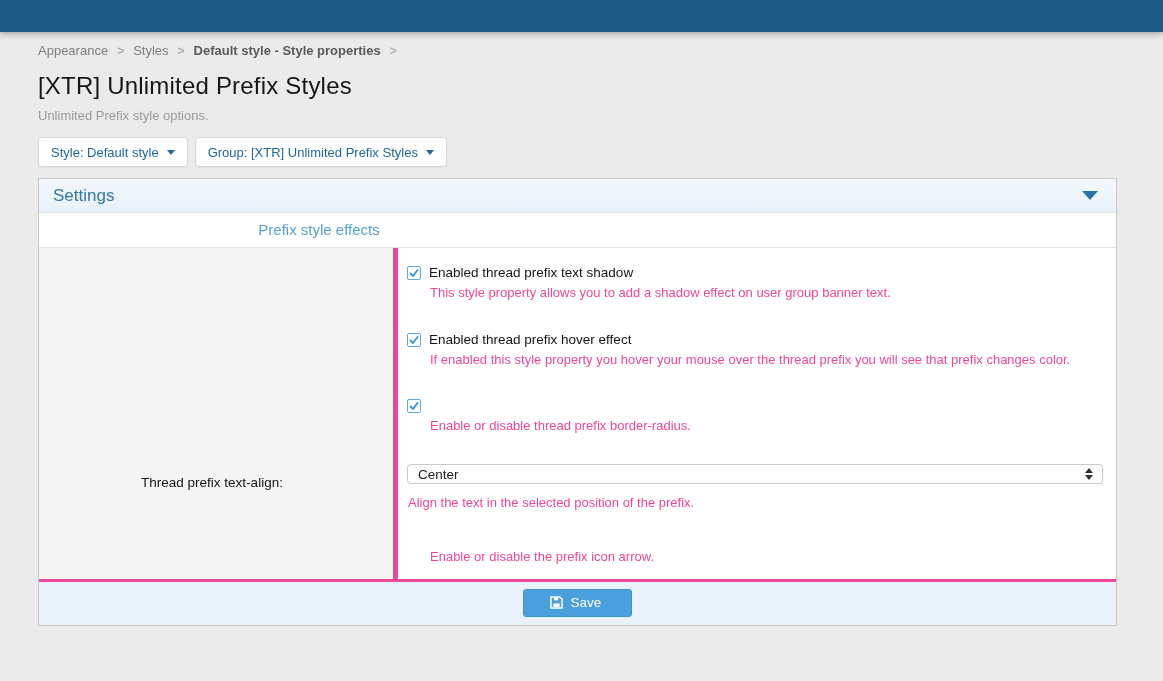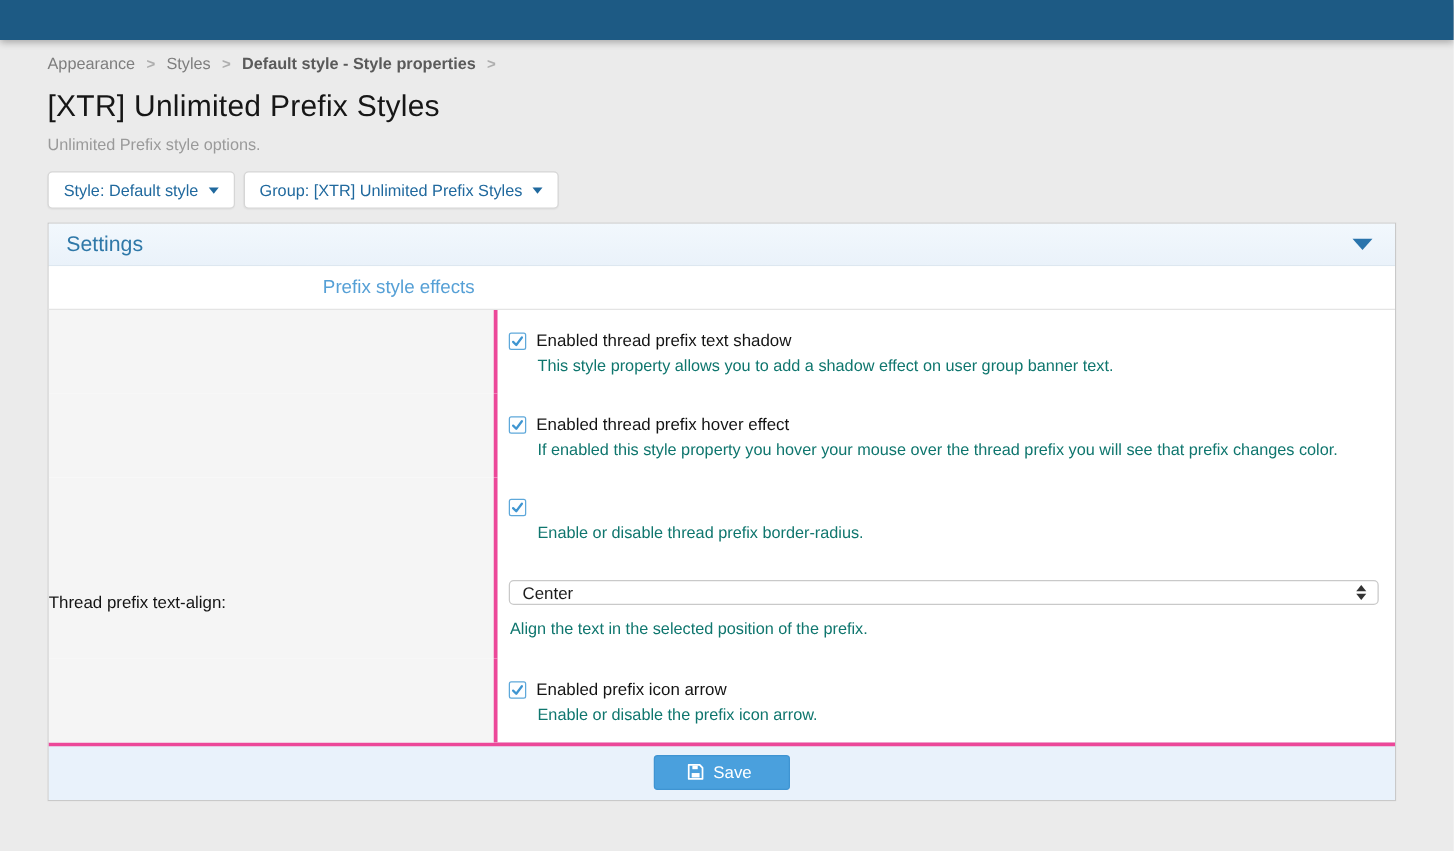--- a/index.html
+++ b/index.html
@@ -92,22 +92,22 @@
     text-align:center;
     font-size:15px;
     color:#56a0d6;
   }
   
   .form-row { display:flex; align-items:stretch; }
   .cell-left {
     width:359px;
     flex:0 0 359px;
     background:#f5f5f5;
-    border-right:3px solid #ec4899;
-    text-align:left;
+    border-right:5px solid #ec4899;
+    text-align:center;
   }
   .cell-right { flex:1; padding:0 13px 0 9px; }
   .row-check .cell-right { padding-top:17px; padding-bottom:15px; }
   .check-line { display:flex; align-items:flex-end; gap:8px; }
   .checkbox {
     width:14px; height:14px;
     border:1px solid #5ea8da;
     border-radius:2px;
     background:#fdfeff;
     display:inline-flex;
@@ -115,21 +115,21 @@
     justify-content:center;
     cursor:pointer;
     flex:0 0 14px;
   }
   .checkbox svg { display:block; }
   .check-label { font-size:13.5px; color:#141414; cursor:pointer; }
   .desc {
     margin-top:5px;
     margin-left:23px;
     font-size:13px;
-    color:#0f766e;
+    color:#ec4899;
   }
   .row-select .cell-left { padding:25px 8px 0 0; }
   .left-label { font-size:13.5px; color:#141414; }
   .row-select .cell-right { padding-top:16px; padding-bottom:17px; }
   .select {
     height:20px;
     border:1px solid #c9c9c9;
     border-radius:4px;
     background:#ffffff;
     display:flex;
@@ -272,28 +272,20 @@
               <i class="down"></i>
             </span>
         </div>
         <div class="desc">Align the text in the selected position of the prefix.</div>
       </div>
     </div>
 
     <div class="form-row row-check">
       <div class="cell-left"></div>
       <div class="cell-right">
-        <div class="check-line">
-          <span class="checkbox">
-            <svg width="10" height="10" viewBox="0 0 10 10">
-                <polyline points="1.5,5.5 4,8 8.5,2" fill="none" stroke="#3e95d1" stroke-width="1.8" stroke-linecap="round" stroke-linejoin="round"></polyline>
-              </svg>
-          </span>
-          <span class="check-label">Enabled prefix icon arrow</span>
-        </div>
         <div class="desc">Enable or disable the prefix icon arrow.</div>
       </div>
     </div>
 
     <div class="panel-footer">
       <button class="save-btn">
         <svg width="13" height="13" viewBox="0 0 14 14">
           <path d="M1 1 h9.5 L13 3.5 V13 H1 Z" fill="none" stroke="#ffffff" stroke-width="1.6" stroke-linejoin="round"></path>
           <rect x="4.2" y="1.6" width="4.6" height="3.1" fill="#ffffff"></rect>
           <rect x="3.6" y="8" width="6.8" height="3.8" fill="#ffffff"></rect>

